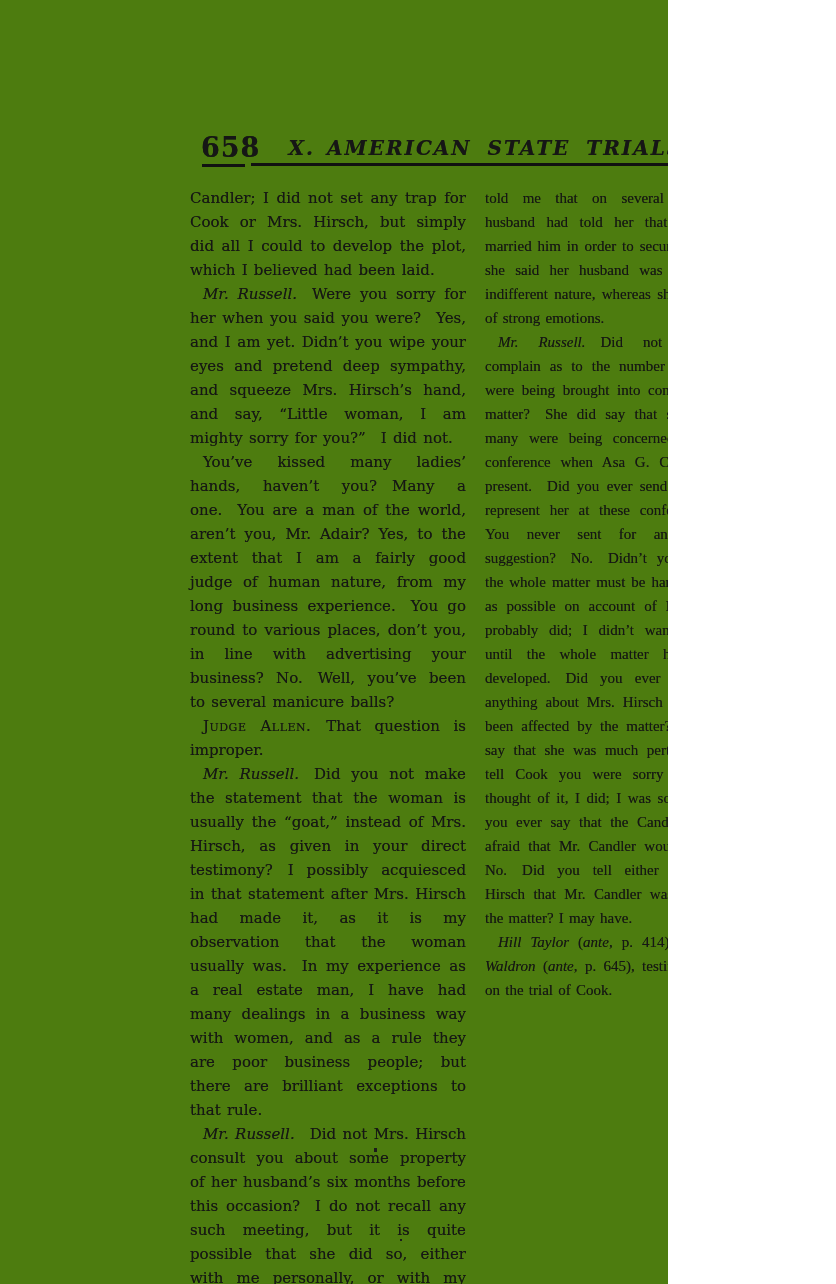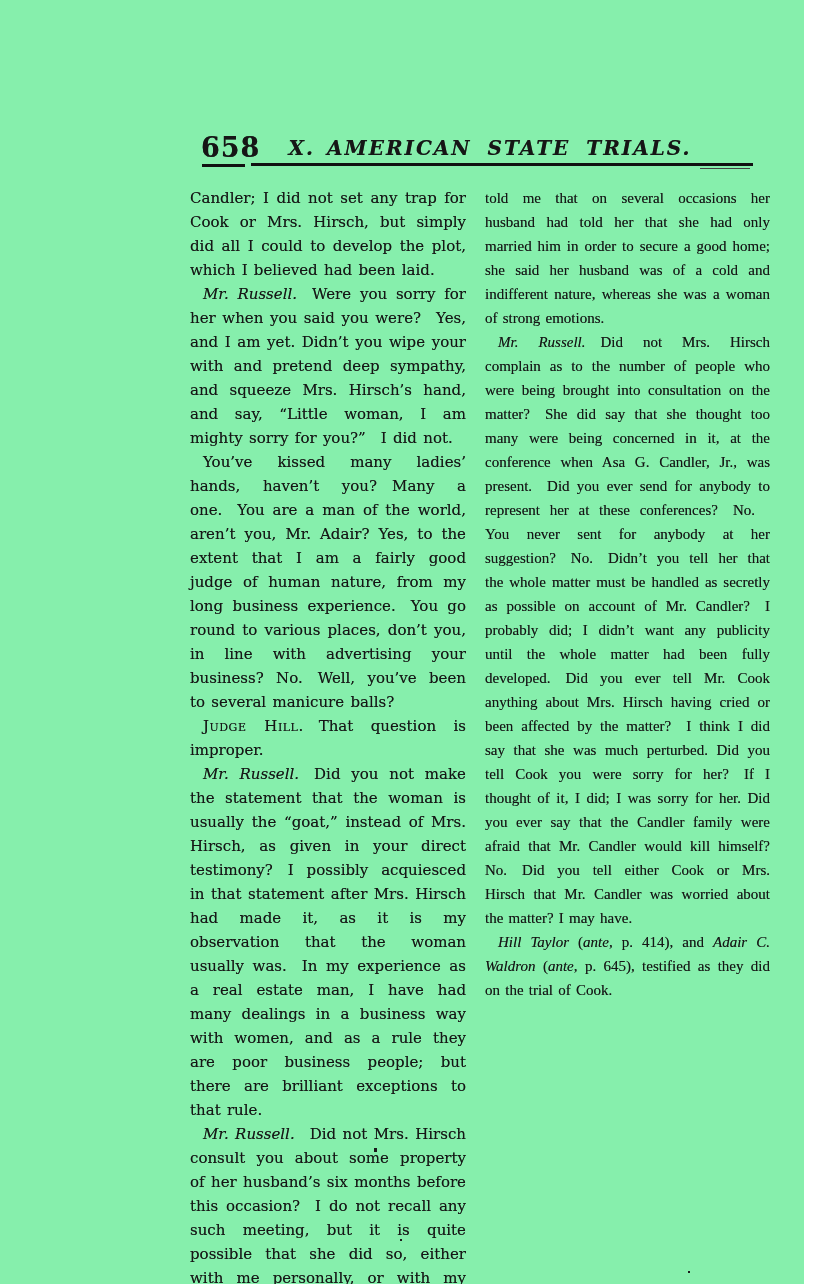--- a/index.html
+++ b/index.html
@@ -3,23 +3,23 @@
 <meta charset="utf-8">
 <style>
   html, body {
     margin: 0;
     padding: 0;
     background: #ffffff;
     font-family: "DejaVu Serif", "Liberation Serif", serif;
   }
   .page {
     position: relative;
-    width: 804px;
+    width: 668px;
     height: 1284px;
-    background: #86efac;
+    background: #4d7c0f;
     overflow: hidden;
     color: #161616;
   }
   
   .pagenum {
     position: absolute;
     left: 201px;
     top: 132px;
     font-size: 27px;
     font-weight: 700;
@@ -90,23 +90,23 @@
   <div class="pagenum">658</div>
   <div class="running-title">X. AMERICAN STATE TRIALS.</div>
   <div class="rule rule-left"></div>
   <div class="rule rule-main"></div>
   <div class="rule rule-ghost"></div>
 
   <div class="columns">
 
     <div class="col colL">
       <p class="cont"><span>Candler; I did not set any trap for Cook or Mrs. Hirsch, but simply did all I could to develop the plot, which I believed had been laid.</span></p>
-      <p><span class="i">Mr. Russell.</span><span> Were you sorry for her when you said you were? Yes, and I am yet. Didn’t you wipe your with and pretend deep sympathy, and squeeze Mrs. Hirsch’s hand, and say, “Little woman, I am mighty sorry for you?” I did not.</span></p>
+      <p><span class="i">Mr. Russell.</span><span> Were you sorry for her when you said you were? Yes, and I am yet. Didn’t you wipe your eyes and pretend deep sympathy, and squeeze Mrs. Hirsch’s hand, and say, “Little woman, I am mighty sorry for you?” I did not.</span></p>
       <p><span>You’ve kissed many ladies’ hands, haven’t you? Many a one. You are a man of the world, aren’t you, Mr. Adair? Yes, to the extent that I am a fairly good judge of human nature, from my long business experience. You go round to various places, don’t you, in line with advertising your business? No. Well, you’ve been to several manicure balls?</span></p>
-      <p><span class="sc">Judge Hill.</span><span> That question is improper.</span></p>
+      <p><span class="sc">Judge Allen.</span><span> That question is improper.</span></p>
       <p><span class="i">Mr. Russell.</span><span> Did you not make the statement that the woman is usually the “goat,” instead of Mrs. Hirsch, as given in your direct testimony? I possibly acquiesced in that statement after Mrs. Hirsch had made it, as it is my observation that the woman usually was. In my experience as a real estate man, I have had many dealings in a business way with women, and as a rule they are poor business people; but there are brilliant exceptions to that rule.</span></p>
       <p><span class="i">Mr. Russell.</span><span> Did not Mrs. Hirsch consult you about some property of her husband’s six months before this occasion? I do not recall any such meeting, but it is quite possible that she did so, either with me personally, or with my office; Mrs. Hirsch</span></p>
     </div>
 
     <div class="col colR">
       <p class="cont"><span>told me that on several occasions her husband had told her that she had only married him in order to secure a good home; she said her husband was of a cold and indifferent nature, whereas she was a woman of strong emotions.</span></p>
       <p><span class="i">Mr. Russell.</span><span> Did not Mrs. Hirsch complain as to the number of people who were being brought into consultation on the matter? She did say that she thought too many were being concerned in it, at the conference when Asa G. Candler, Jr., was present. Did you ever send for anybody to represent her at these conferences? No. You never sent for anybody at her suggestion? No. Didn’t you tell her that the whole matter must be handled as secretly as possible on account of Mr. Candler? I probably did; I didn’t want any publicity until the whole matter had been fully developed. Did you ever tell Mr. Cook anything about Mrs. Hirsch having cried or been affected by the matter? I think I did say that she was much perturbed. Did you tell Cook you were sorry for her? If I thought of it, I did; I was sorry for her. Did you ever say that the Candler family were afraid that Mr. Candler would kill himself? No. Did you tell either Cook or Mrs. Hirsch that Mr. Candler was worried about the matter? I may have.</span></p>
       <p><span class="i">Hill Taylor</span><span> (</span><span class="i">ante</span><span>, p. 414), and </span><span class="i">Adair C. Waldron</span><span> (</span><span class="i">ante</span><span>, p. 645), testified as they did on the trial of Cook.</span></p>
     </div>
 

